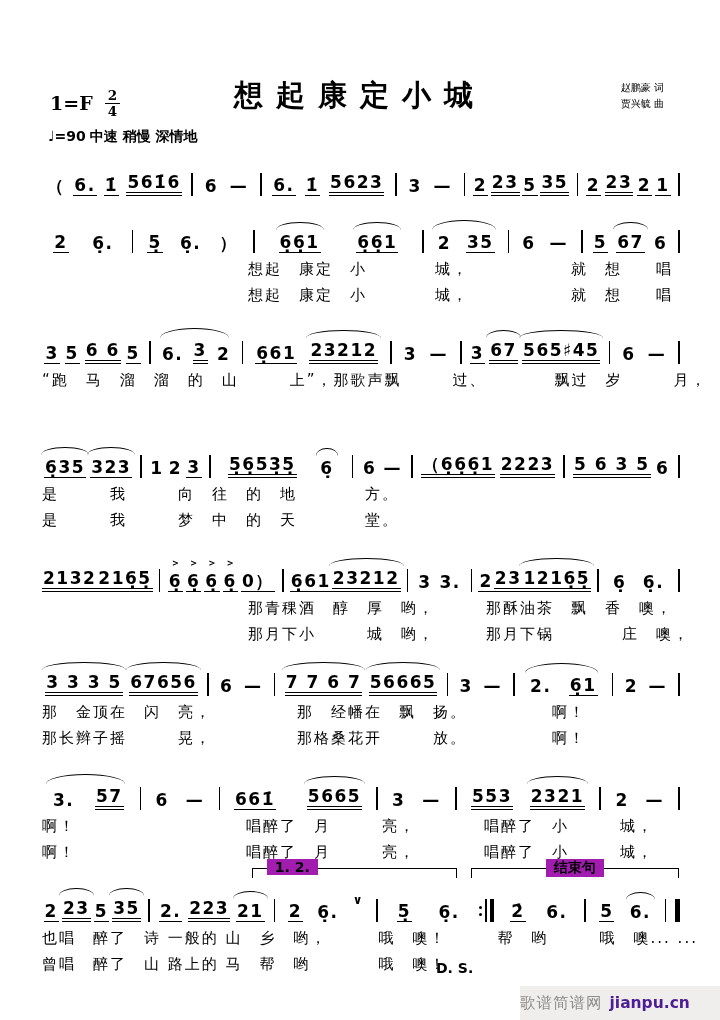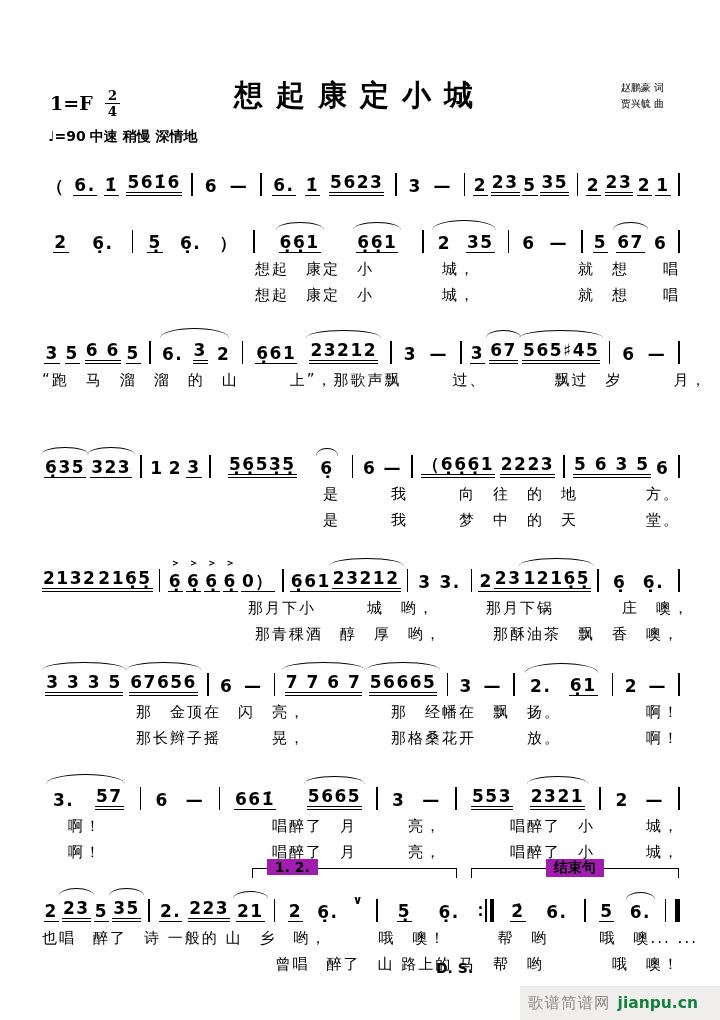--- a/index.html
+++ b/index.html
@@ -55,30 +55,30 @@
   .rline.thick{left:11px;width:4px;}
   
   .bracket{position:absolute;top:8px;height:9px;
            border-top:1.4px solid #000;border-left:1.4px solid #000;border-right:1.4px solid #000;}
   .bracket.b1{left:33.5%;width:31.5%;}
   .bracket.b2{left:67.5%;right:0;width:32%;}
   .bracket-label{position:absolute;top:-10px;left:14px;background:#a21caf;padding:0 8px;
                  font-size:14px;font-weight:bold;white-space:nowrap;}
   .bracket.b2 .bracket-label{left:50%;transform:translateX(-50%);}
   
-  .lyric-row{font-size:15px;margin-top:7px;line-height:1.25;letter-spacing:2px;white-space:pre;padding-left:6px;text-align:right;}
+  .lyric-row{font-size:15px;margin-top:7px;line-height:1.25;letter-spacing:2px;white-space:pre;padding-left:6px;}
   .system:nth-of-type(2) .lyric-row,
   .system:nth-of-type(5) .lyric-row{padding-left:212px;}
   .ds{position:absolute;left:400px;bottom:-2px;font-size:14px;font-weight:bold;}
   
   .watermark{position:absolute;right:0;bottom:0;height:34px;width:186px;background:#f0eeec;
-             display:flex;align-items:center;justify-content:center;gap:7px;
+             display:flex;align-items:center;justify-content:flex-start;gap:7px;
              padding-right:14px;font-size:15.5px;}
   .wm-site{color:#8d8d8d;letter-spacing:1px;}
-  .wm-url{color:#15803d;font-weight:bold;}
+  .wm-url{color:#4c1d95;font-weight:bold;}
 </style>
 </head>
 <body>
 
 <div class="page">
 
   <div class="title">想起康定小城</div>
 
   <div class="credits">
     <div>赵鹏豪 词</div>
@@ -286,22 +286,22 @@
             <span class="tok u2"><span class="txt">23</span></span>
             <span class="tok u2"><span class="t-arc"></span><span class="txt">1216̣5̣</span></span>
           </div>
           <span class="bar plain"></span>
           <div class="measure" style="flex-grow: 8;">
             <span class="tok"><span class="txt">6̣</span></span>
             <span class="tok"><span class="txt">6̣.</span></span>
           </div>
           <span class="bar plain"></span>
         </div>
+        <div class="lyric-row">那青稞酒　醇　厚　哟，　　　那酥油茶　飘　香　噢，</div>
         <div class="lyric-row">那月下小　　　城　哟，　　　那月下锅　　　　庄　噢，</div>
-        <div class="lyric-row">那青稞酒　醇　厚　哟，　　　那酥油茶　飘　香　噢，</div>
       </div>
       <div class="system">
         <div class="notes-row">
           <div class="measure" style="flex-grow: 15;">
             <span class="tok u2"><span class="t-arc"></span><span class="txt">3 3 3 5</span></span>
             <span class="tok u2"><span class="t-arc"></span><span class="txt">67656</span></span>
           </div>
           <span class="bar plain"></span>
           <div class="measure" style="flex-grow: 5;">
             <span class="tok"><span class="txt">6</span></span>

